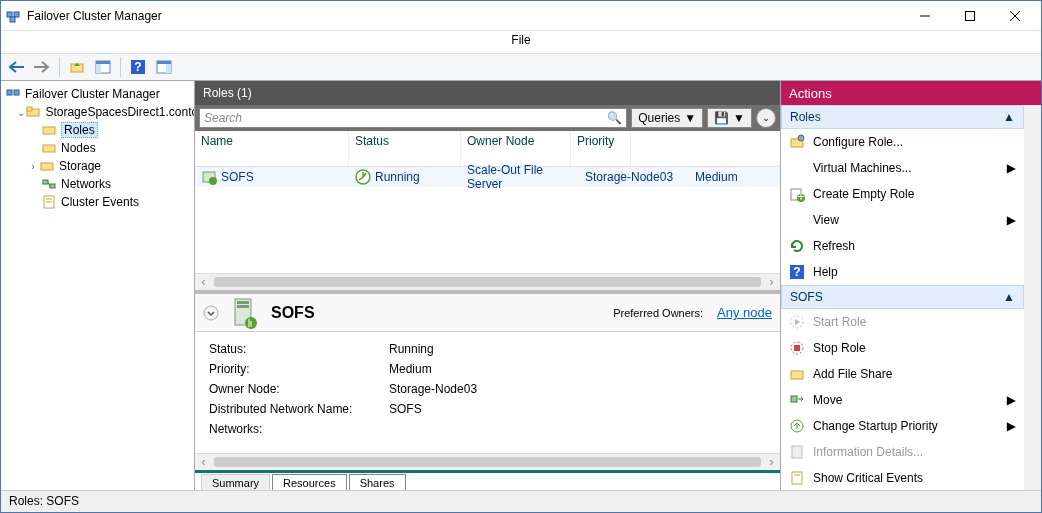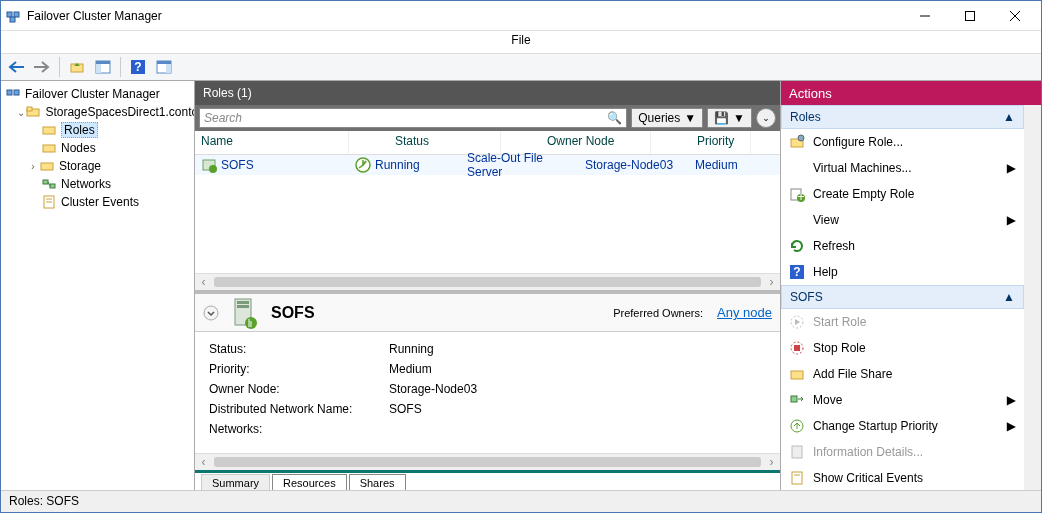--- a/index.html
+++ b/index.html
@@ -24,21 +24,21 @@
 .tree-row.l2 { padding-left: 40px; }
 .center { flex: 1; background: #fff; display: flex; flex-direction: column; overflow: hidden; padding: 0; }
 .center-wrap { border-right: 1px solid #aaa; display: flex; flex-direction: column; flex: 1; overflow: hidden; }
 .panel-header { height: 24px; background: #555; color: #fff; display: flex; align-items: center; padding: 0 8px; font-size: 13px; }
 .search-row { height: 26px; background: #707070; display: flex; align-items: center; padding: 0 4px; gap: 4px; }
 .search-box { flex: 1; height: 20px; background: #fff; border: 1px solid #888; display: flex; align-items: center; padding: 0 4px; color: #888; font-style: italic; position: relative; }
 .search-box .mag { margin-left: auto; font-style: normal; color: #888; }
 .qbtn { height: 20px; background: #f0f0f0; border: 1px solid #888; display: flex; align-items: center; padding: 0 6px; gap: 4px; font-size: 11px; }
 .round-btn { width: 20px; height: 20px; border-radius: 10px; background: #f0f0f0; border: 1px solid #888; display: flex; align-items: center; justify-content: center; }
 .grid { flex: 1; overflow: hidden; display:flex;flex-direction:column; }
-.grid-head { display: flex; background: #fff; border-bottom: 1px solid #ddd; height: 24px; gap: 40px; }
+.grid-head { display: flex; background: #fff; border-bottom: 1px solid #ddd; height: 36px; }
 .grid-head .col { padding: 3px 6px; border-right: 1px solid #eee; color: #044; }
 .grid-row { display: flex; height: 20px; align-items: center; background: #f2f8ff; }
 .grid-row .cell { padding: 0 6px; display: flex; align-items: center; gap: 4px; color: #003399; }
 .c-name { width: 154px; }
 .c-status { width: 112px; }
 .c-type { width: 118px; }
 .c-owner { width: 110px; }
 .c-priority { width: 60px; }
 .hscroll { height: 17px; background: #f0f0f0; border-top: 1px solid #ddd; display: flex; align-items: center; }
 .hscroll .arrow { width: 17px; height: 17px; background: #f0f0f0; display: flex; align-items: center; justify-content: center; color: #888; }

